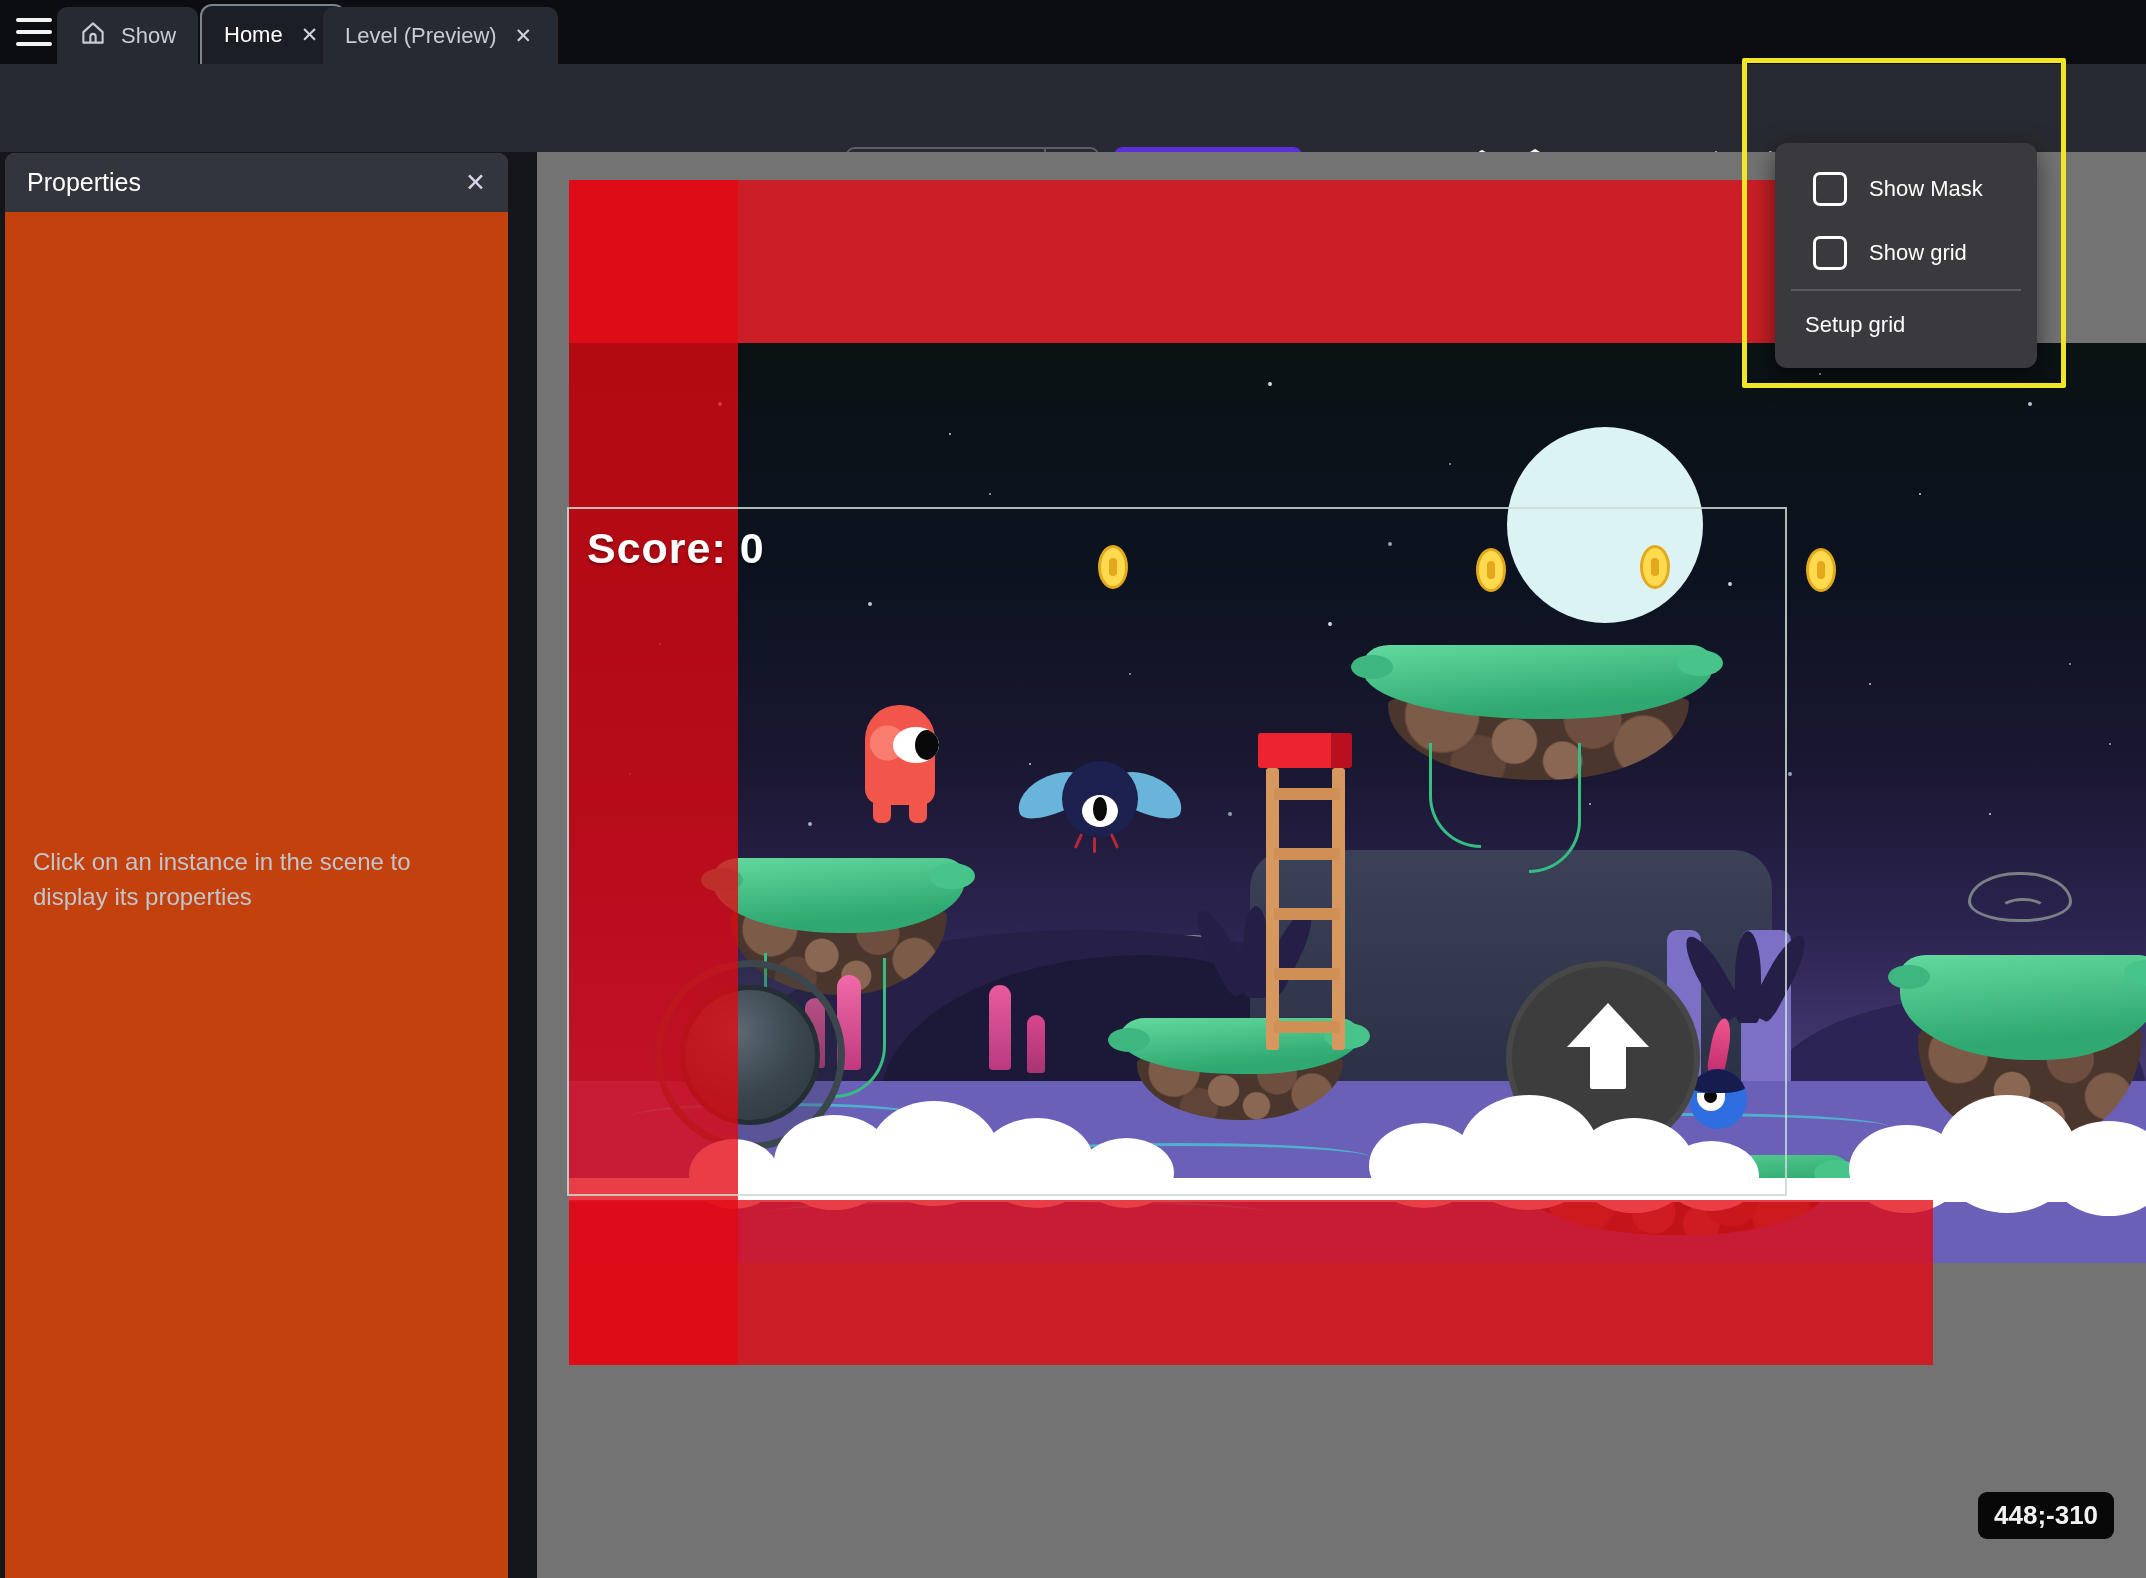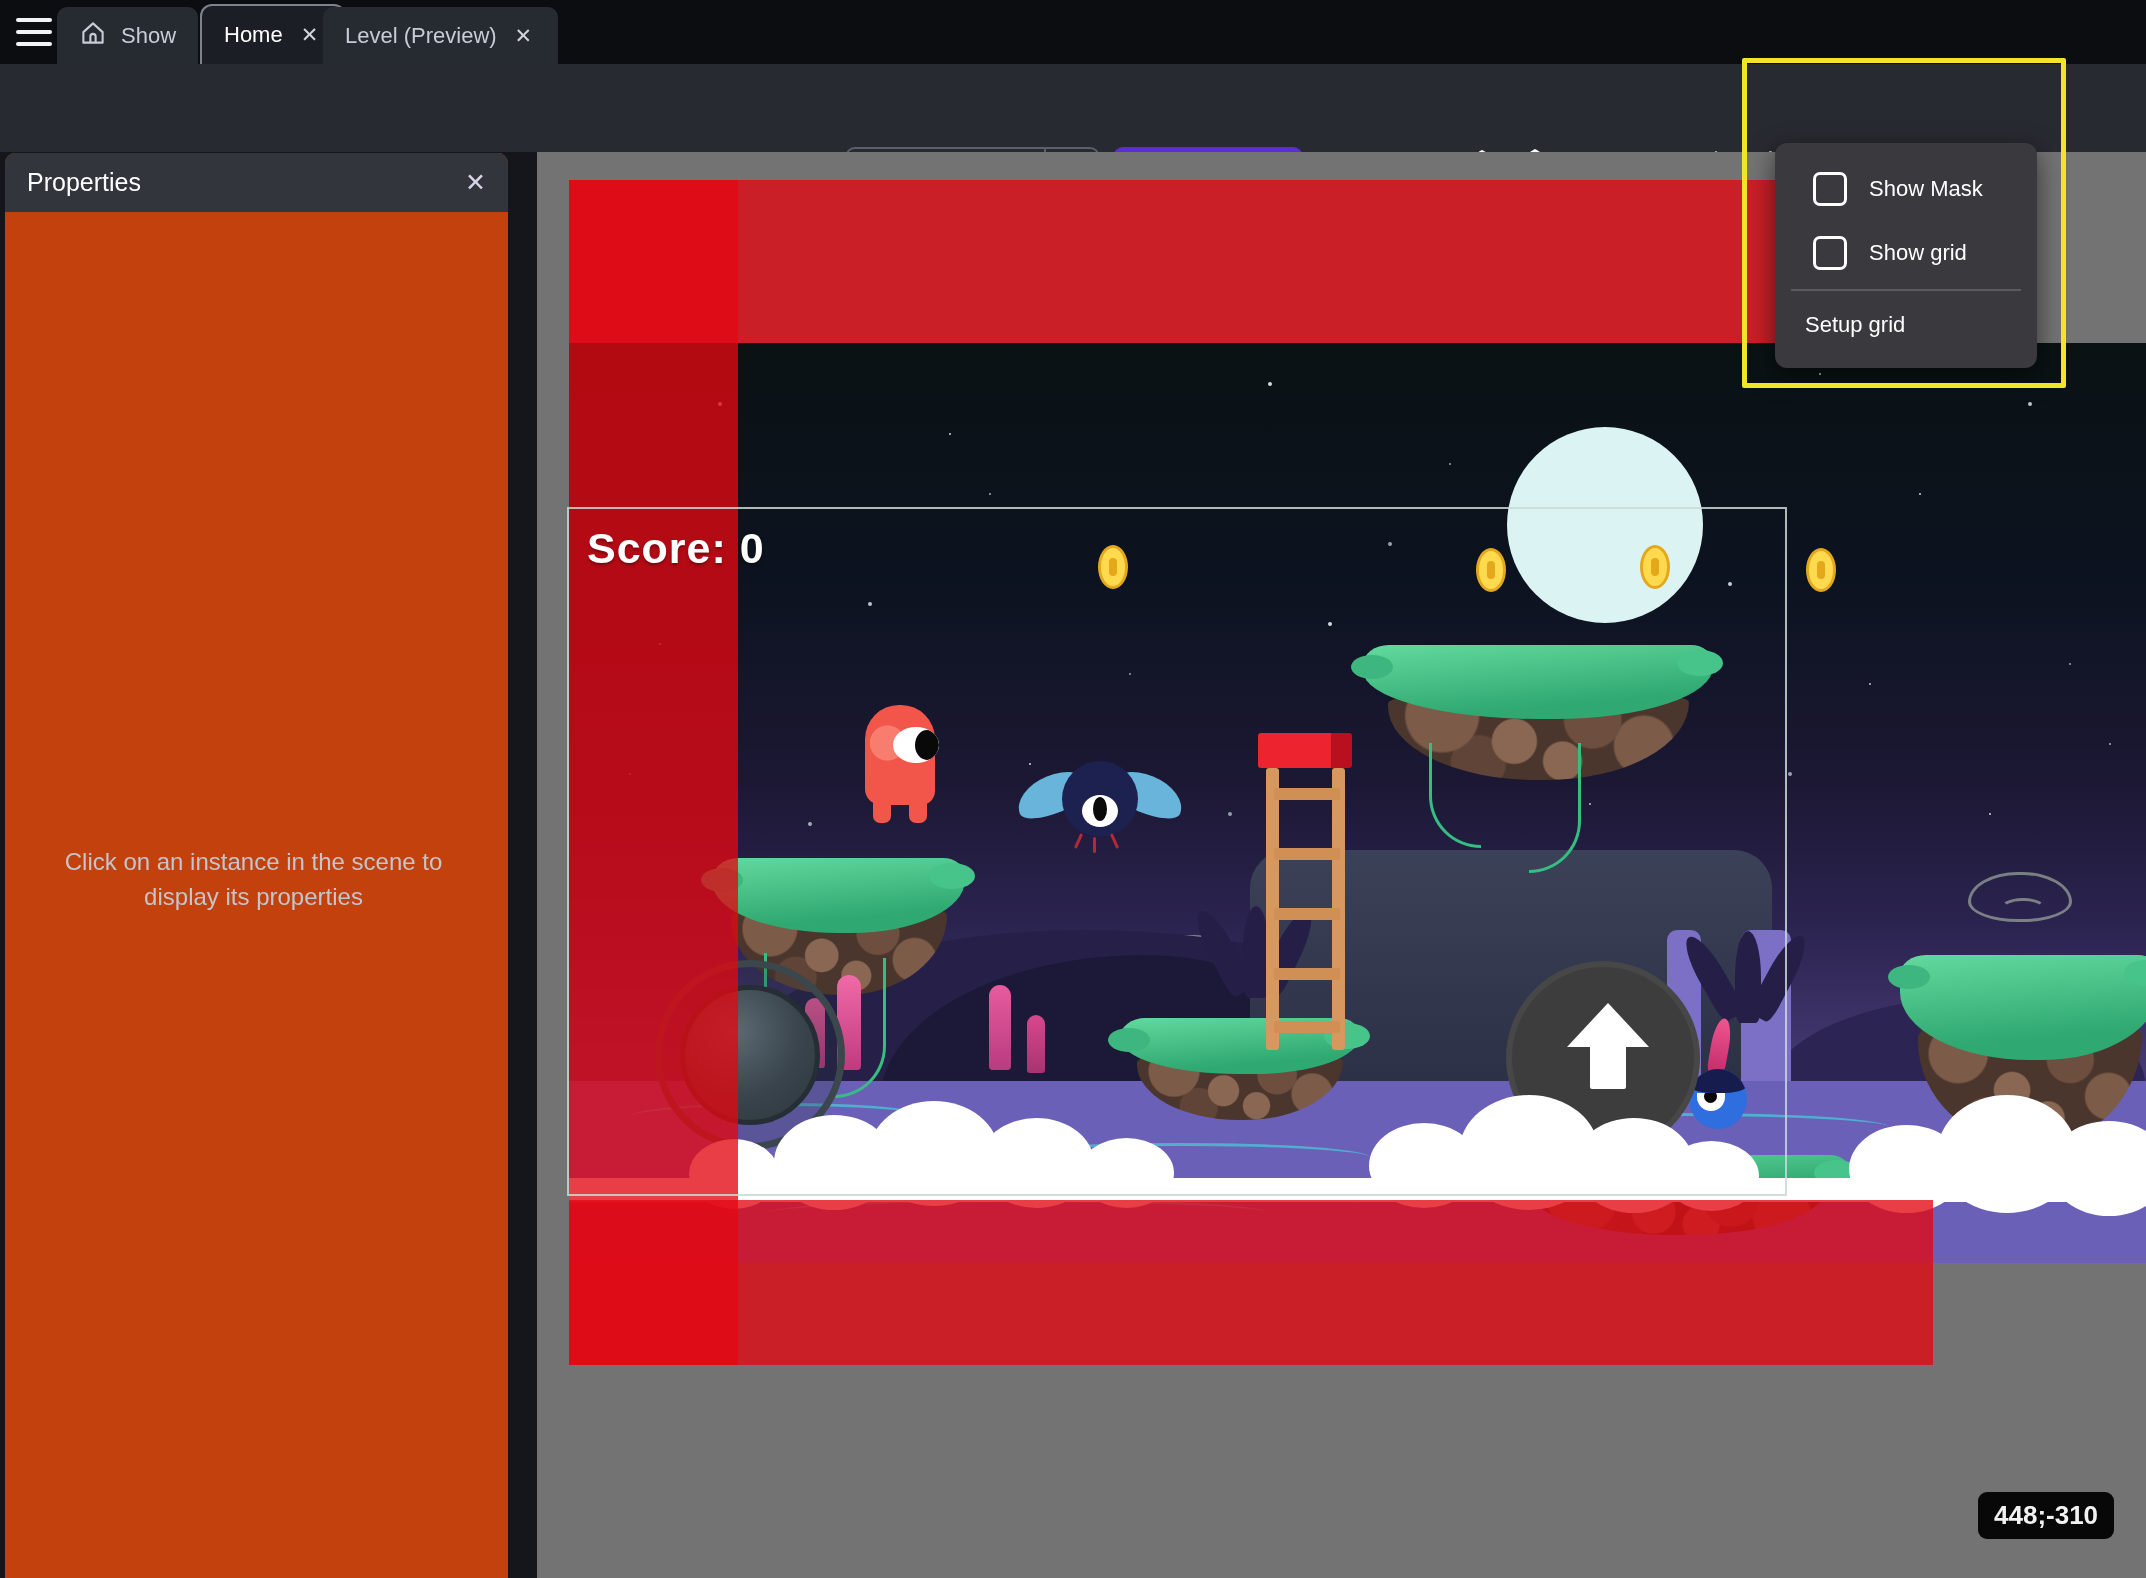--- a/index.html
+++ b/index.html
@@ -36,21 +36,21 @@
     justify-content:center; font-size:15px; color:#e8e9ee; }
   .btn-publish { position:absolute; left:1113px; top:83px; width:190px; height:58px; background:#5b2ed6; border-radius:10px;
     display:flex; align-items:center; justify-content:center; gap:13px; color:#fff; font-size:22px; font-weight:bold; cursor:pointer; }
 
   
   .panel-col { position:absolute; left:0; top:152px; width:537px; height:1426px; background:#15161b; }
   .panel { position:absolute; left:5px; top:1px; width:503px; height:1425px; background:#c2410c; border-radius:10px 10px 0 0; }
   .panel-header { height:59px; background:#33353c; border-radius:10px 10px 0 0; display:flex; align-items:center; padding:0 22px; }
   .panel-title { flex:1; color:#ffffff; font-size:25px; }
   .panel-close { color:#d9d5e8; font-size:25px; cursor:pointer; }
-  .panel-hint { position:absolute; left:28px; right:34px; top:692px; text-align:center; color:#c3c5cc;
+  .panel-hint { position:absolute; left:28px; right:34px; top:692px; color:#c3c5cc;
     font-size:24px; line-height:1.45; }
 
   
   .canvas { position:absolute; left:537px; top:152px; width:1609px; height:1426px; background:#737373; overflow:hidden; }
 
   .scene { position:absolute; left:32px; top:191px; width:1577px; height:920px; overflow:hidden;
     background:linear-gradient(180deg,#0a1214 0%,#0c1320 26%,#1c1834 48%,#2c2451 64%,#443870 78%,#544788 92%,#5a4d92 100%); }
   .stars { position:absolute; left:0; top:0; width:2px; height:2px; background:transparent; border-radius:50%;
     box-shadow:150px 60px 0 1px #cfd8da,420px 150px 0 0 #9fb0b5,700px 40px 0 1px #cfd8da,880px 120px 0 0 #8fa0a8,
     1050px 90px 0 1px #c5d0d4,1250px 30px 0 0 #cfd8da,90px 300px 0 0 #7e9098,300px 260px 0 1px #b9c6cb,

